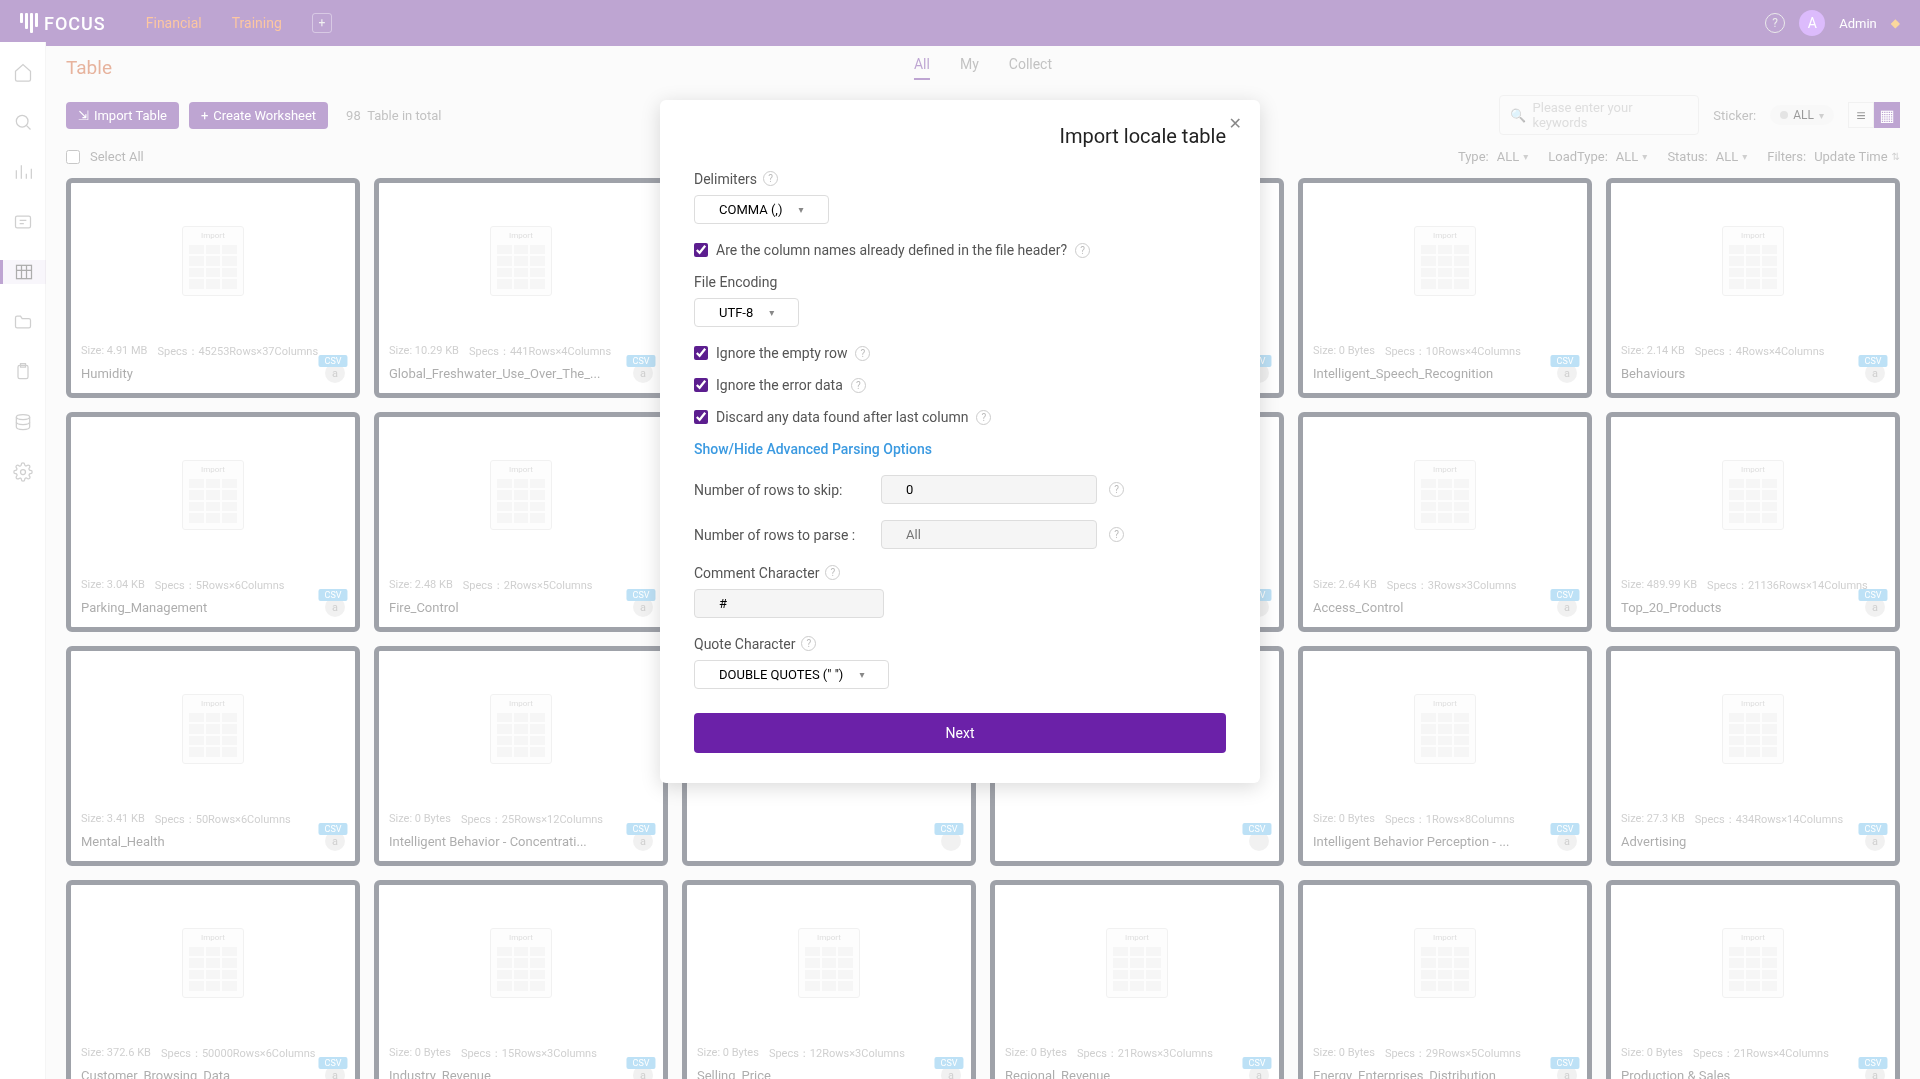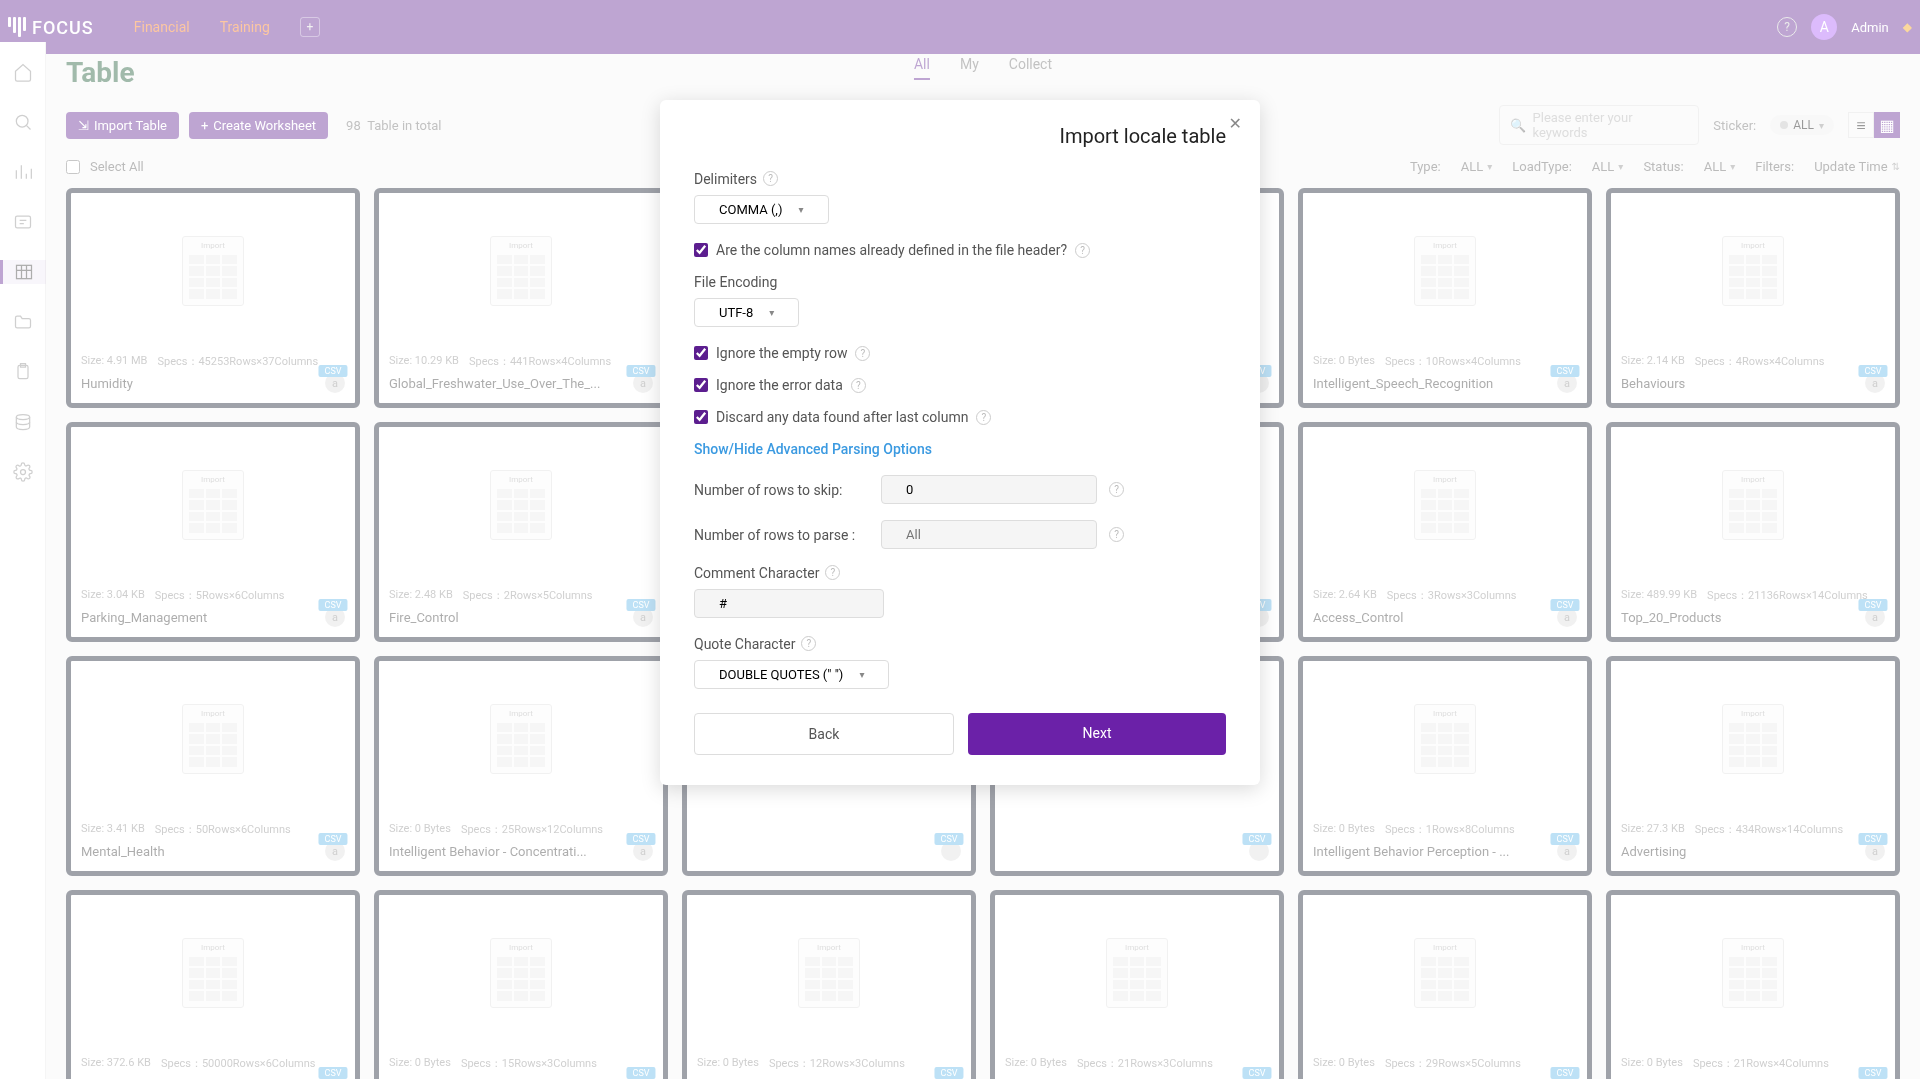--- a/index.html
+++ b/index.html
@@ -1,19 +1,19 @@
 <!DOCTYPE html>
 <html><head>
 <meta charset="utf-8">
 <style>
 * { margin: 0; padding: 0; box-sizing: border-box; font-family: -apple-system, BlinkMacSystemFont, "Segoe UI", Roboto, sans-serif; }
 body { background: #f5f5f5; overflow: hidden; width: 1920px; height: 1079px; position: relative; }
 
 
-.topbar { background: #5c1e8f; height: 54px; display: flex; align-items: center; padding: 0 8px; color: #fff; }
+.topbar { background: #5c1e8f; height: 46px; display: flex; align-items: center; padding: 0 20px; color: #fff; }
 .logo { display: flex; align-items: center; gap: 6px; font-size: 18px; font-weight: 500; letter-spacing: 1px; margin-right: 40px; }
 .logo-icon { display: flex; gap: 2px; }
 .logo-icon span { width: 3px; background: #fff; border-radius: 1px; }
 .logo-icon span:nth-child(1){height:10px;} .logo-icon span:nth-child(2){height:16px;} .logo-icon span:nth-child(3){height:20px;} .logo-icon span:nth-child(4){height:14px;}
 .topnav { display: flex; gap: 30px; align-items: center; font-size: 14px; }
 .topnav-item { color: #f97316; cursor: pointer; }
 .plus-tab { width: 20px; height: 20px; border: 1px solid rgba(255,255,255,0.4); border-radius: 3px; display:flex;align-items:center;justify-content:center;font-size:12px;color:#ddd;cursor:pointer; }
 .topbar-right { margin-left: auto; display: flex; align-items: center; gap: 14px; }
 .help-icon { width:20px;height:20px;border:1.5px solid #ccc;border-radius:50%;display:flex;align-items:center;justify-content:center;font-size:12px;color:#ccc;cursor:pointer; }
 .avatar-badge { width:26px;height:26px;border-radius:50%;background:#a855f7;display:flex;align-items:center;justify-content:center;color:#fff;font-size:14px; }
@@ -21,42 +21,42 @@
 .diamond { color:#f59e0b;font-size:12px; }
 
 
 .sidebar { position:absolute; left:0; top:42px; bottom:0; width:46px; background:#fff; border-right:1px solid #e5e5e5; display:flex; flex-direction:column; align-items:center; padding-top:18px; gap:26px; }
 .sidebar-item { width:24px;height:24px;display:flex;align-items:center;justify-content:center;color:#888;cursor:pointer; }
 .sidebar-item.active { background:#5c1e8f1a; border-left:3px solid #5c1e8f; width:46px; padding:8px 0; color:#333; }
 .sidebar svg { width:20px;height:20px;stroke:currentColor;fill:none;stroke-width:1.5; }
 
 
 .main { position:absolute; left:46px; top:42px; right:0; bottom:0; }
-.page-title { font-size:28px; font-weight:700; padding:14px 20px 10px; color:#14532d; }
+.page-title { font-size:19px; font-weight:400; padding:14px 20px 10px; color:#c2410c; }
 .tabs { position:absolute; top:14px; left:50%; transform:translateX(-50%); display:flex; gap:30px; font-size:14px; }
 .tab { color:#666; cursor:pointer; padding-bottom:6px; }
 .tab.active { color:#5c1e8f; border-bottom:2px solid #5c1e8f; }
 
 .toolbar { display:flex; align-items:center; padding:6px 20px 10px; gap:10px; }
 .btn { padding:6px 12px; border-radius:4px; font-size:13px; cursor:pointer; display:flex; align-items:center; gap:5px; }
 .btn-primary { background:#5c1e8f; color:#fff; }
 .count-text { font-size:13px; color:#666; margin-left:8px; }
 .toolbar-right { margin-left:auto; display:flex; align-items:center; gap:14px; }
 .search { display:flex;align-items:center;gap:6px;border:1px solid #ddd;border-radius:4px;padding:4px 10px;font-size:13px;color:#aaa;width:200px; }
 .sticker-label { font-size:13px; color:#666; }
 .sticker-pill { background:#eee;border-radius:12px;padding:3px 10px;font-size:12px;display:flex;align-items:center;gap:5px; }
 .sticker-dot { width:8px;height:8px;border-radius:50%;background:#bbb; }
 .view-toggle { display:flex; }
 .view-btn { width:26px;height:26px;display:flex;align-items:center;justify-content:center;border:1px solid #ddd;cursor:pointer; }
 .view-btn.active { background:#5c1e8f;color:#fff;border-color:#5c1e8f; }
 
 .selectrow { display:flex;align-items:center;padding:4px 20px 8px; gap:10px; font-size:13px; color:#555; }
 .selectrow input[type=checkbox]{width:14px;height:14px;}
 .filters { margin-left:auto; display:flex; align-items:center; gap:20px; font-size:13px; color:#555; }
-.filter-group { display:flex; align-items:center; gap:20px; }
+.filter-group { display:flex; align-items:center; gap:8px; }
 .filter-val { display:flex;align-items:center;gap:4px;cursor:pointer; }
 
 
 .grid { padding:6px 20px; display:grid; grid-template-columns: repeat(6, 1fr); gap:14px; }
 .card { background:#fff; border:5px solid #0f172a; border-radius:6px; height:220px; display:flex; flex-direction:column; position:relative; }
 .card-thumb { flex:1; display:flex; align-items:center; justify-content:center; }
 .thumb-box { width:62px; height:70px; border:1px solid #ddd; border-radius:3px; position:relative; background:#fafafa; }
 .thumb-label { position:absolute; top:4px; left:50%; transform:translateX(-50%); font-size:8px; color:#aaa; }
 .thumb-grid { position:absolute; top:18px; left:6px; right:6px; bottom:6px; display:grid; grid-template-columns:repeat(3,1fr); grid-template-rows:repeat(4,1fr); gap:2px; }
 .thumb-grid span { background:#e8e8e8; }
@@ -1043,17 +1043,16 @@
         <span>Quote Character</span>
         <span class="help-q">?</span>
       </div>
       <div class="form-select" style="display:inline-flex;gap:16px;align-items:center;">
         <span>DOUBLE QUOTES (" ")</span>
           <span class="chev">▾</span>
       </div>
     </div>
 
     <div class="modal-actions">
-      <div class="modal-btn btn-back">Back</div>
       <div class="modal-btn btn-next">Next</div>
     </div>
   </div>
 </div>
 
 </body></html>

